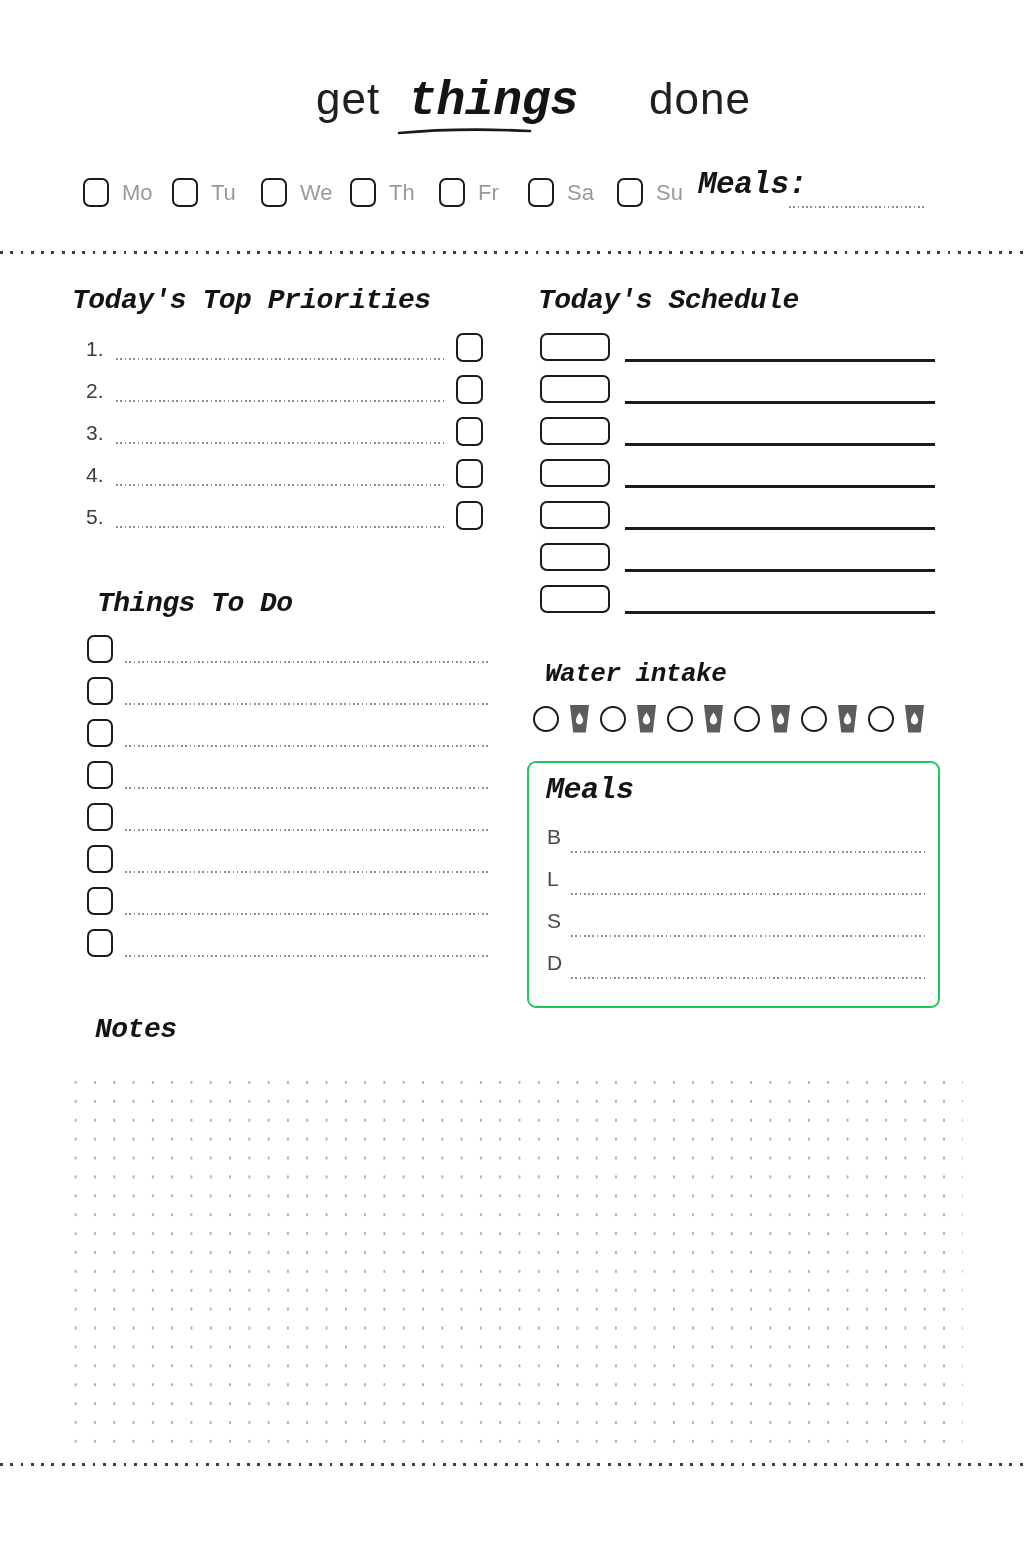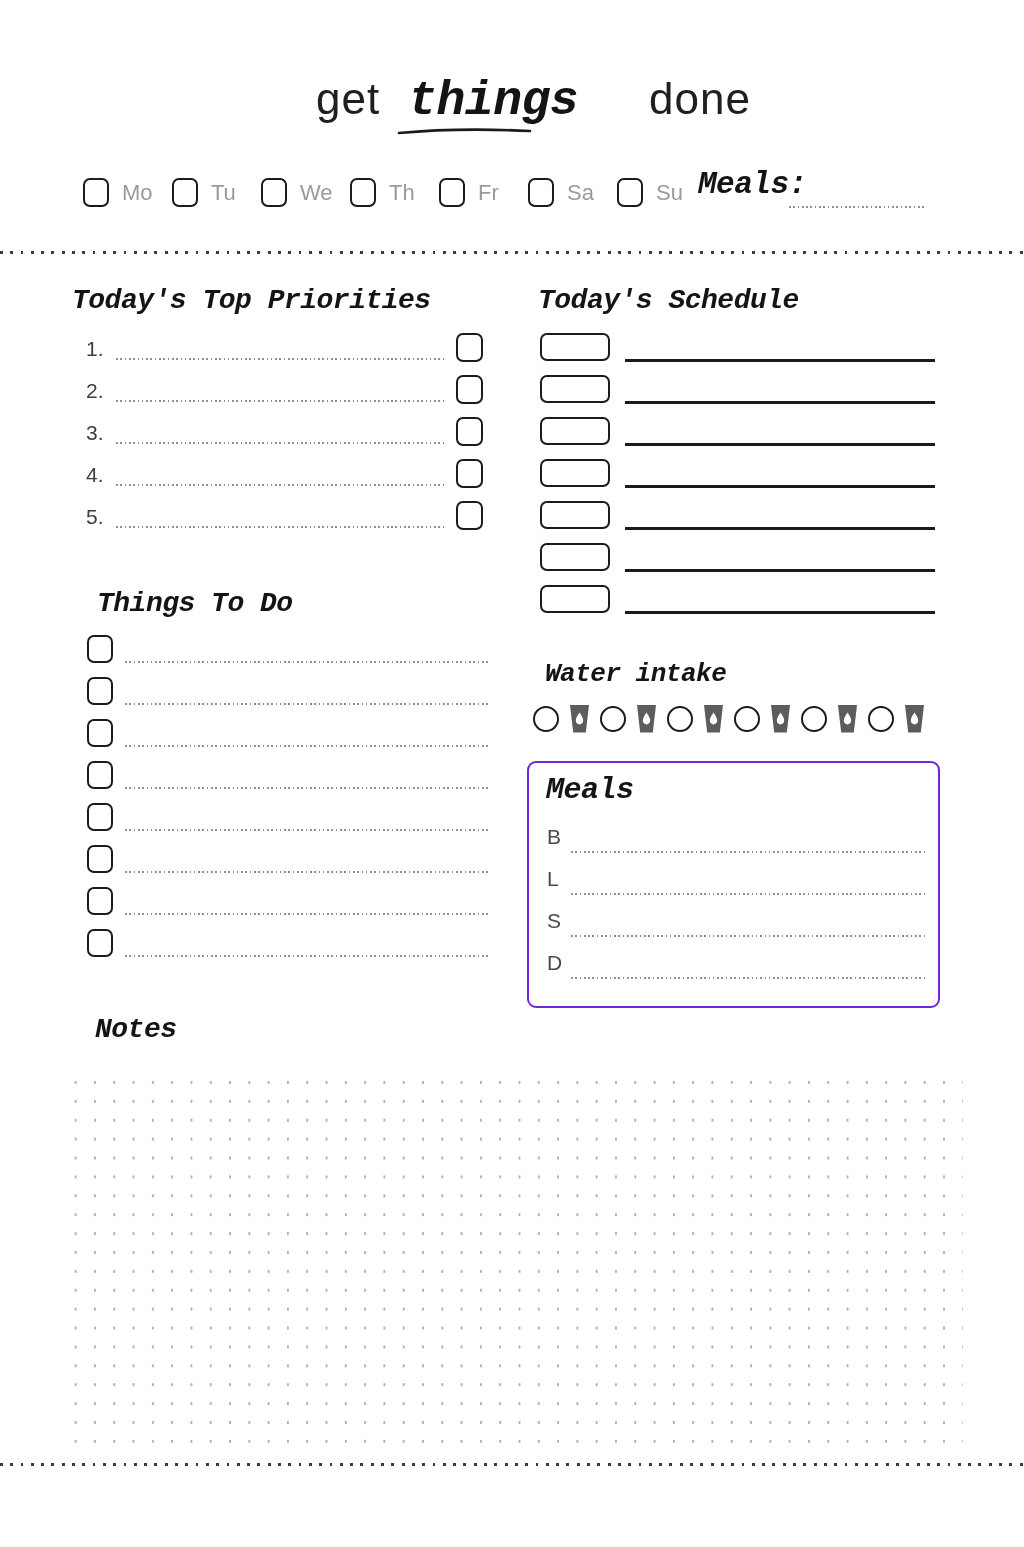--- a/index.html
+++ b/index.html
@@ -91,21 +91,21 @@
   }
   .water-circle {
     width: 26px; height: 26px; flex: 0 0 auto;
     border: 2.5px solid #1b1b1b; border-radius: 50%; background: #fff;
   }
   .water-cup { flex: 0 0 auto; display: block; }
 
   
   .meals-box {
     position: absolute; left: 527px; top: 761px; width: 413px; height: 247px;
-    border: 2px solid #6d28d9; border-radius: 9px; background: #fff;
+    border: 2px solid #22c55e; border-radius: 9px; background: #fff;
   }
   .meals-heading { position: absolute; left: 17px; top: 10px; font-size: 30px; }
   .meal-rows { position: absolute; left: 0; top: 60px; width: 100%; }
   .meal-row { position: relative; height: 42px; }
   .meal-letter { position: absolute; left: 18px; top: 2px; font-size: 21px; color: #4a4a4a; }
   .meal-line { position: absolute; left: 42px; right: 13px; top: 28px; }
 
   
   .dot-grid {
     position: absolute; left: 64px; top: 1071px; width: 899px; height: 380px;

